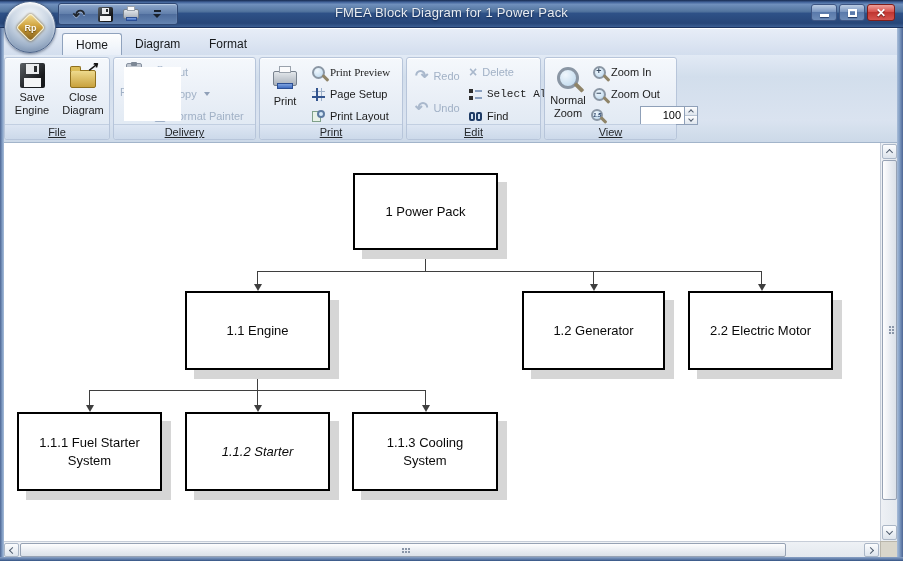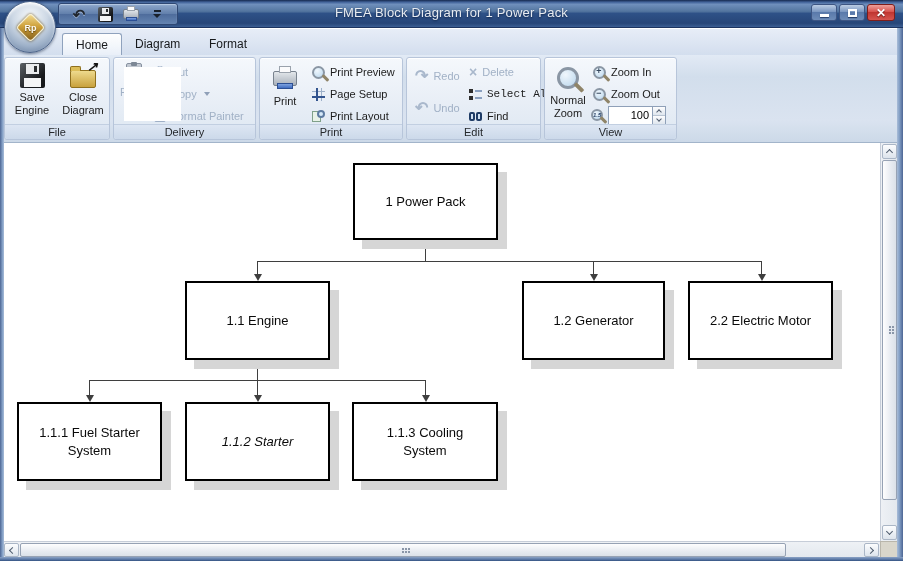--- a/index.html
+++ b/index.html
@@ -59,21 +59,21 @@
   .tab-home { left:58px; } .tab-diagram { left:118px; } .tab-format { left:192px; }
 
   
   .ribbon { position:absolute; left:4px; right:6px; top:55px; height:88px;
     background:linear-gradient(180deg,#e2eaf5,#d2deec 25%,#dae3f0 75%,#ccd9e8);
     border-bottom:1px solid #a2b4ca; }
   .rgroup { position:absolute; top:2px; height:83px; border:1px solid #b7c5da; border-radius:3px;
     background:linear-gradient(180deg,#f5f8fc,#e8eef6 55%,#dde7f2); box-shadow:inset 0 1px 0 #fff; }
   .rgroup-label { position:absolute; left:0; right:0; bottom:0; height:15px;
     background:linear-gradient(180deg,#dde6f3,#ccd9ea); border-top:1px solid #c2cfe1;
-    border-radius:0 0 3px 3px; font-size:11px; color:#25282c; text-align:center; line-height:15px; }
+    border-radius:0 0 3px 3px; font-size:11px; color:#25282c; text-align:center; line-height:15px;text-decoration:underline; }
   .g-file { left:0px; width:106px; }
   .g-clipboard { left:109px; width:143px; }
   .g-print { left:255px; width:144px; }
   .g-edit { left:402px; width:135px; }
   .g-view { left:540px; width:133px; }
 
   .bigbtn { position:absolute; top:2px; height:64px; display:flex; flex-direction:column; align-items:center;
     padding-top:3px; gap:3px; font-size:11px; color:#1c1c1c; text-align:center; line-height:1.2; cursor:default;
     background:transparent; border:none; }
   .rrow { position:absolute; height:20px; display:flex; align-items:center; gap:5px;
@@ -148,38 +148,38 @@
 
   .ic-selectall { width:13px; height:11px; background:
     linear-gradient(#2e2e2e,#2e2e2e) 0 0/4px 4px no-repeat,
     linear-gradient(#8aa0c0,#8aa0c0) 6px 1px/7px 2px no-repeat,
     linear-gradient(#2e2e2e,#2e2e2e) 0 7px/4px 4px no-repeat,
     linear-gradient(#8aa0c0,#8aa0c0) 6px 8px/7px 2px no-repeat; }
 
   .ic-find { display:flex; gap:1px; }
   .ic-find i { width:6px; height:9px; border:2px solid #1f3c66; border-radius:2px; background:#cfe0f2; }
 
-  .spinbox { display:flex; align-items:stretch; height:19px; }
+  .spinbox { display:flex; align-items:stretch; height:19px;margin-left:32px; }
   .spin-input { width:45px; height:19px; border:1px solid #8fa0b8; font-size:11px; text-align:right;
     padding-right:3px; font-family:"Liberation Sans",sans-serif; background:#fff; }
   .spin-btns { display:flex; flex-direction:column; width:13px; border:1px solid #8fa0b8; border-left:none; }
   .spin-btns button { flex:1; background:linear-gradient(180deg,#fdfdfe,#dfe6ee); border:none; border-bottom:1px solid #b9c4d2;
     display:flex; align-items:center; justify-content:center; padding:0; cursor:default; }
   .spin-btns button:last-child { border-bottom:none; }
   .chev { width:4px; height:4px; border-right:1px solid #4f5c6e; border-bottom:1px solid #4f5c6e; }
   .chev.up { transform:rotate(225deg); margin-top:2px; }
   .chev.down { transform:rotate(45deg); margin-bottom:2px; }
   .chev.left { transform:rotate(135deg); margin-left:2px; }
   .chev.right { transform:rotate(-45deg); margin-right:2px; }
   .chev.lg { width:5px; height:5px; }
 
   .patch { position:absolute; left:124px; top:67px; width:57px; height:54px; background:#ffffff; z-index:30; }
 
   
-  .canvas { position:absolute; left:4px; top:143px; width:876px; height:398px; background:#fff; overflow:hidden; }
+  .canvas { position:absolute; left:4px; top:153px; width:876px; height:398px; background:#fff; overflow:hidden; }
   .node { position:absolute; background:#fff; border:2px solid #000; box-shadow:9px 9px 0 0 #d6d6d6;
     display:flex; align-items:center; justify-content:center; text-align:center;
     font-size:13px; color:#0a0a0a; padding:4px 10px; line-height:1.35; cursor:default; }
   .hline, .vline { position:absolute; background:#3f3f3f; }
   .hline { height:1px; } .vline { width:1px; }
   .arrow-down { position:absolute; width:0; height:0;
     border-left:4px solid transparent; border-right:4px solid transparent; border-top:7px solid #3f3f3f; }
 
   
   .vscroll { position:absolute; left:880px; top:143px; width:17px; height:398px;
@@ -318,21 +318,21 @@
     </div>
 
     <div class="rgroup g-print">
       <button class="bigbtn" style="left:3px; width:44px;">
         <span class="ic-printer">
             <i class="pr-paper"></i>
             <i class="pr-tray"></i>
           </span>
         <span style="margin-top:6px;">Print</span>
       </button>
-      <button class="rrow" style="left:52px; top:4px;">
+      <button class="rrow" style="left:52px; top:4px;font-family:Liberation Serif, serif;">
         <span class="mag">
             <i class="handle"></i>
           </span>
         <span>Print Preview</span>
       </button>
       <button class="rrow" style="left:52px; top:26px;">
         <span class="ic-pagesetup">
             <i class="v2"></i>
             <i class="h2"></i>
             <i class="v"></i>

